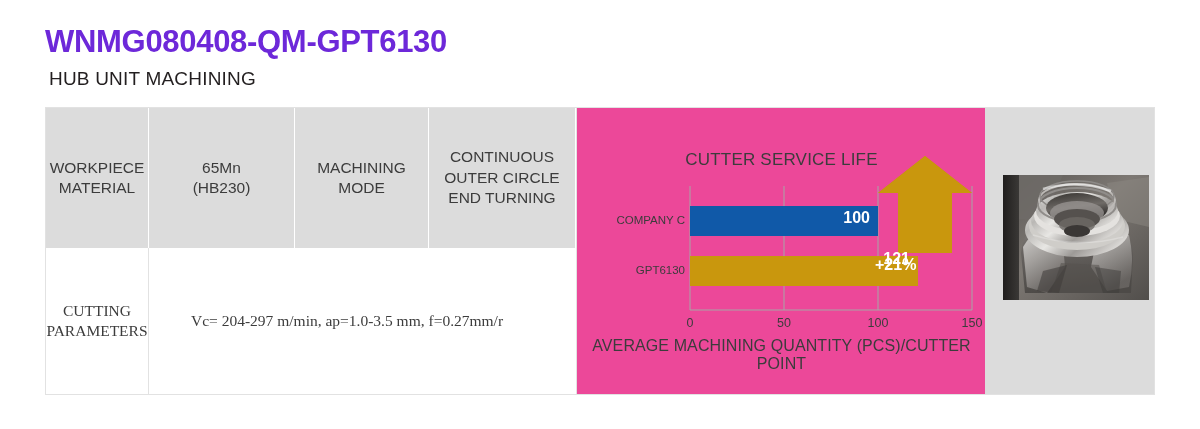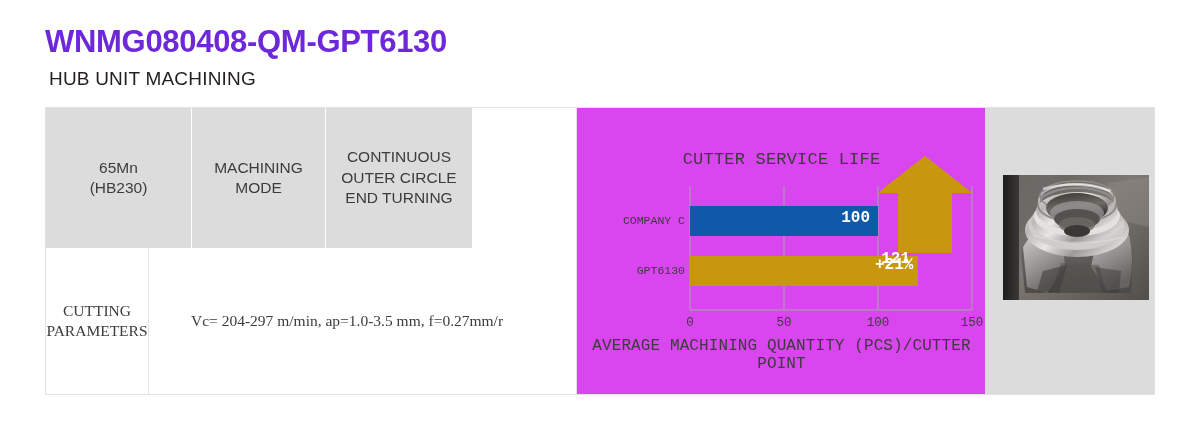--- a/index.html
+++ b/index.html
@@ -125,23 +125,22 @@
     background: #e2e2e2;
   }
 
   
   #chart-panel {
     position: absolute;
     left: 530px;
     top: 0;
     width: 409px;
     height: 286px;
-    background: #d946ef;
+    background: #ec4899;
     border-left: 1px solid #e2e2e2;
-    font-family: Liberation Mono, monospace;
   }
   #chart-title {
     position: absolute;
     left: 0;
     top: 42px;
     width: 409px;
     text-align: center;
     font-size: 17px;
     color: #3c3c3c;
     letter-spacing: 0.2px;
@@ -223,20 +222,26 @@
 <body>
 
 <div id="page-title">WNMG080408-QM-GPT6130</div>
 <div id="page-subtitle">HUB UNIT MACHINING</div>
 
 <div id="spec-panel">
 
   <div class="table-area">
 
     <div class="trow header-row">
+      <div class="cell c-w1">
+        <span>
+          <span class="cell-line">WORKPIECE</span>
+          <span class="cell-line">MATERIAL</span>
+        </span>
+      </div>
       <div class="cell c-w2">
         <span>
           <span class="cell-line">65Mn</span>
           <span class="cell-line">(HB230)</span>
         </span>
       </div>
       <div class="cell c-w3">
         <span>
           <span class="cell-line">MACHINING</span>
           <span class="cell-line">MODE</span>

